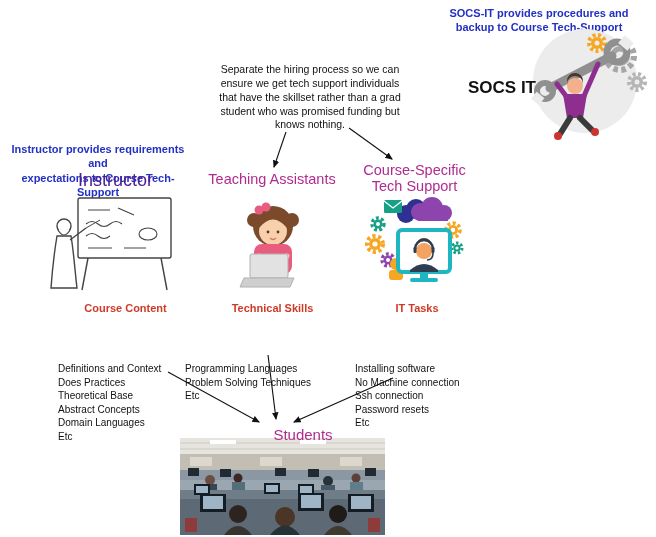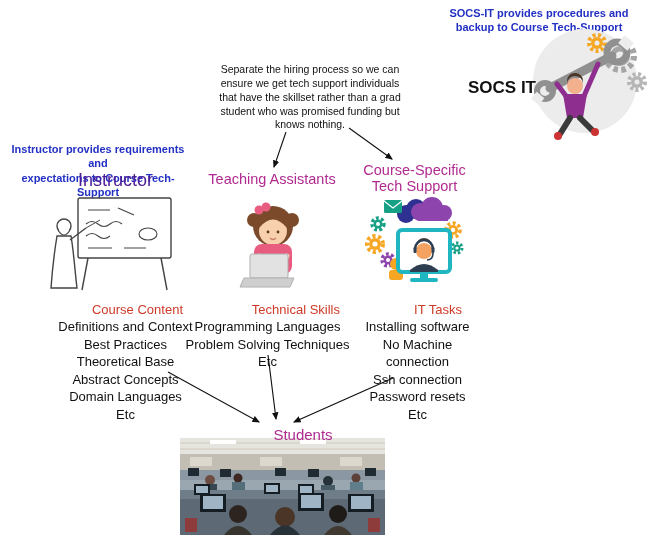--- a/index.html
+++ b/index.html
@@ -3,22 +3,22 @@
 <meta charset="utf-8">
 <style>
   html,body{margin:0;padding:0;background:#ffffff;}
   body{font-family:"Liberation Sans", sans-serif;color:#111;}
   .canvas{position:relative;width:656px;height:537px;background:#fff;overflow:hidden;padding-left:11px;}
   .abs{position:absolute;}
   .note{color:var(--blue);font-weight:700;font-size:11px;line-height:1.3;text-align:center;white-space:pre-line;}
   .plain-note{font-size:10.5px;line-height:1.32;text-align:center;white-space:pre-line;color:#111;}
   .big-title{font-size:18px;font-weight:400;text-align:center;color:#4c1d95;}
   .mag-title{font-size:14.5px;font-weight:400;text-align:center;color:var(--magenta);white-space:pre-line;}
-  .red-head{font-size:13px;font-weight:400;text-align:right;color:var(--red);}
-  .mini-list{font-size:13px;line-height:1.35;text-align:center;color:#111;}
+  .red-head{font-size:11px;font-weight:700;text-align:center;color:var(--red);}
+  .mini-list{font-size:10px;line-height:1.35;color:#111;margin-top:44px;}
   .socs-label{font-size:17px;font-weight:700;color:#111;}
   .students-title{font-size:15px;font-weight:400;color:var(--magenta);text-align:center;z-index:3;}
   svg{display:block;}
   .overlay{pointer-events:none;z-index:2;}
 </style>
 </head>
 <body>
 
 <div class="canvas">
 
@@ -184,21 +184,21 @@
         <rect x="62" y="78" width="8" height="6" fill="#1fb6c1"></rect>
         <rect x="52" y="84" width="28" height="4" rx="2" fill="#1fb6c1"></rect>
       </g>
     </svg>
   </div>
 
 
   <div class="abs red-head" style="left:68px;top:302px;width:115px;">Course Content</div>
   <div class="abs mini-list" style="left:58px;top:318px;width:135px;">
       <div>Definitions and Context</div>
-      <div>Best Practices</div>
+      <div>Does Practices</div>
       <div>Theoretical Base</div>
       <div>Abstract Concepts</div>
       <div>Domain Languages</div>
       <div>Etc</div>
     </div>
 
   <div class="abs red-head" style="left:205px;top:302px;width:135px;">Technical Skills</div>
   <div class="abs mini-list" style="left:185px;top:318px;width:165px;">
       <div>Programming Languages</div>
       <div>Problem Solving Techniques</div>

